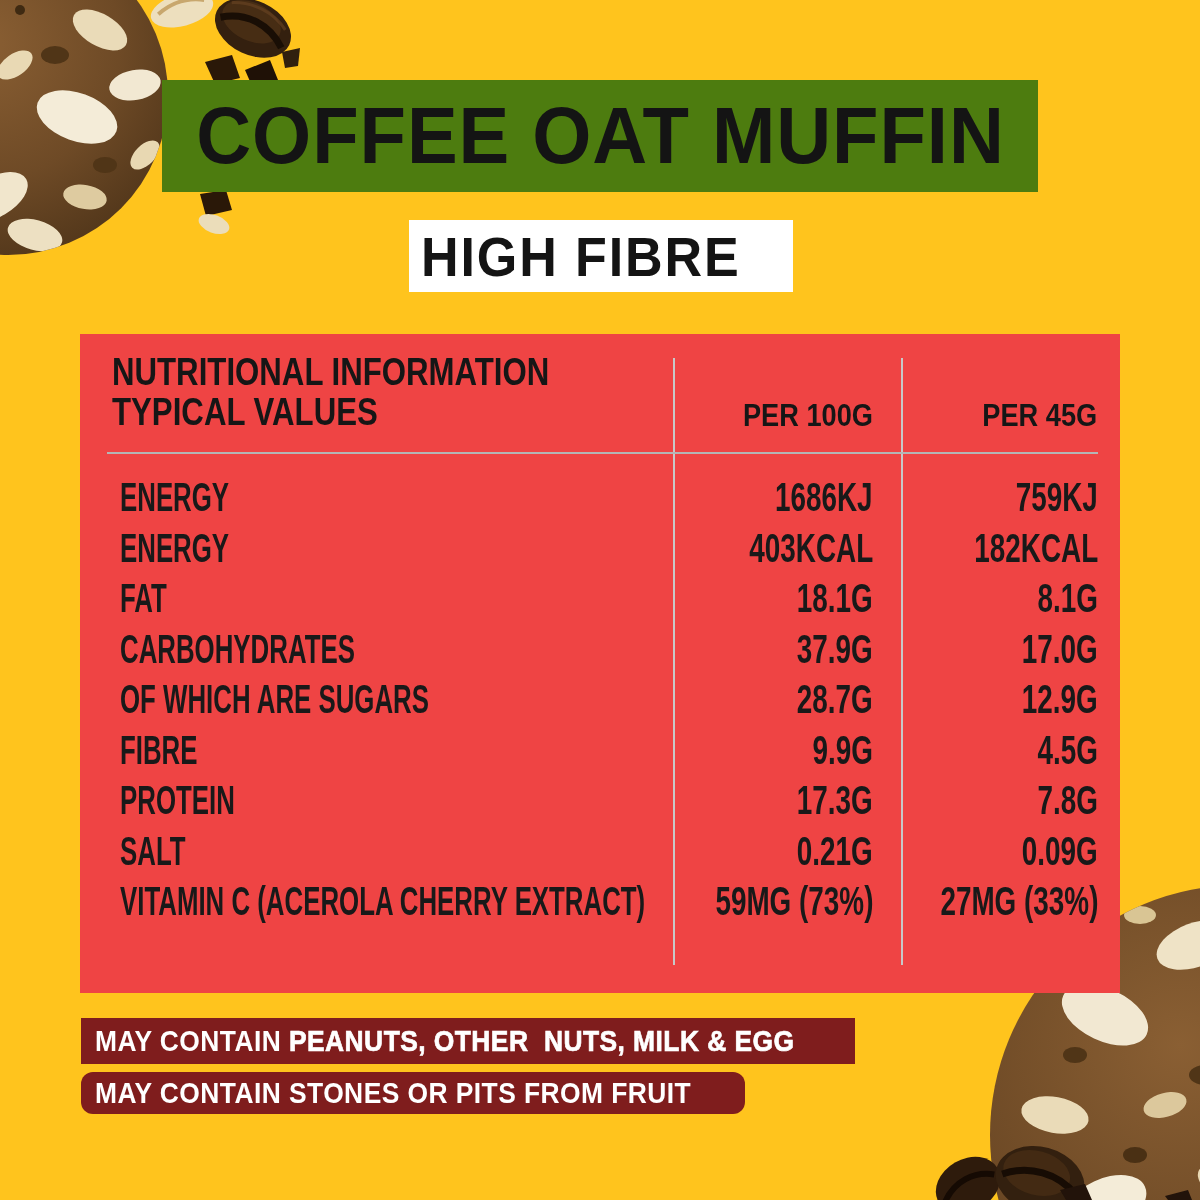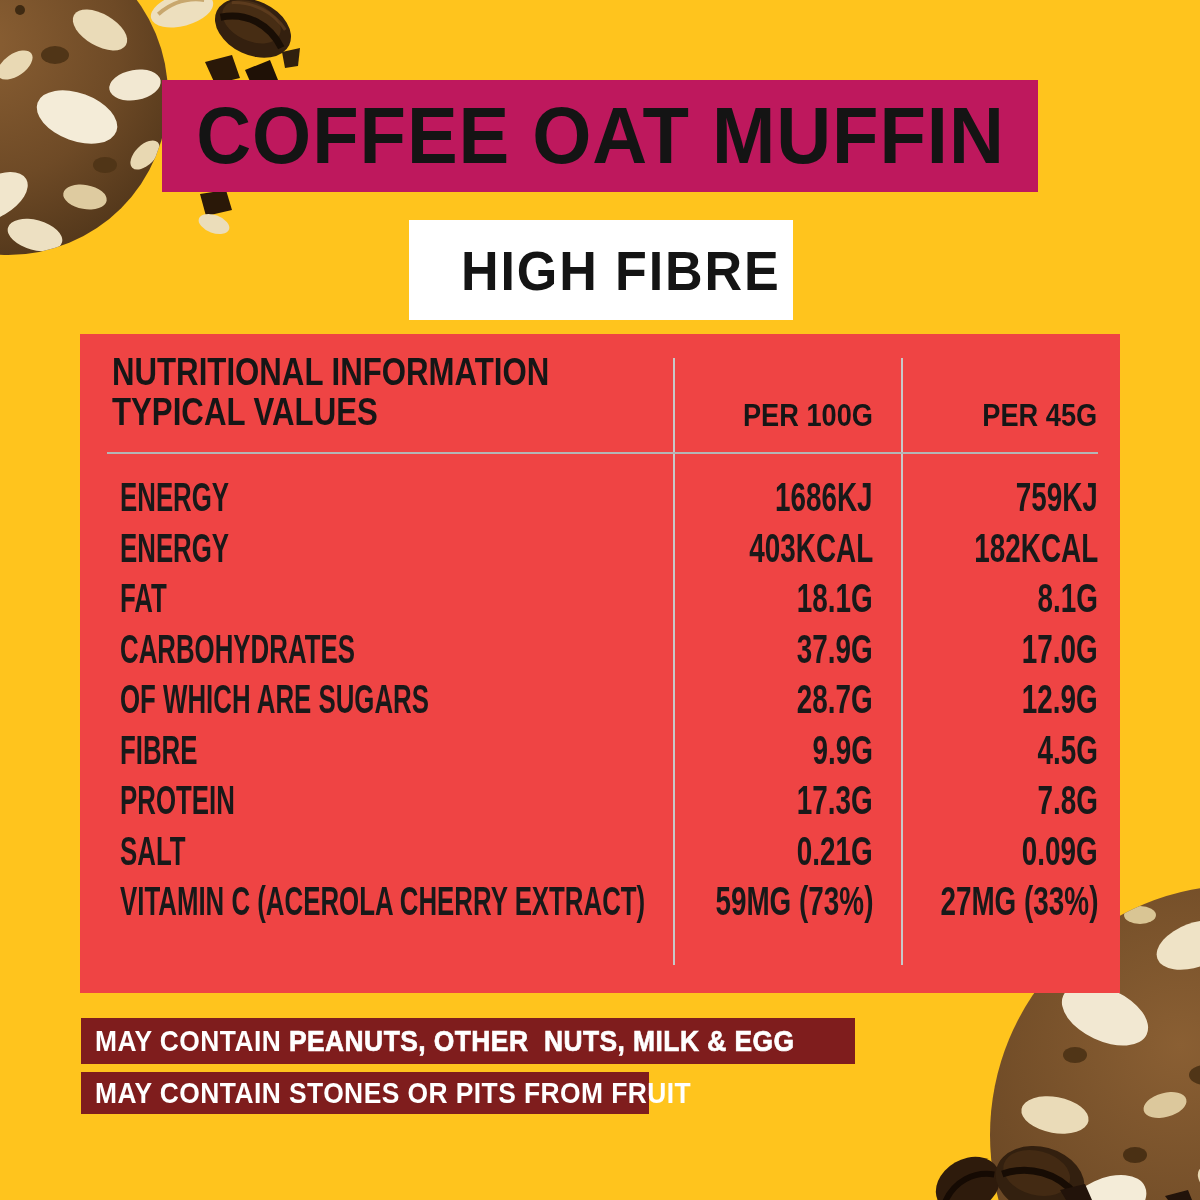--- a/index.html
+++ b/index.html
@@ -4,27 +4,27 @@
 <style>
   html,body{margin:0;padding:0;}
   body{width:1200px;height:1200px;overflow:hidden;font-family:"Liberation Sans",sans-serif;}
   .stage{position:relative;width:1200px;height:1200px;background:#FFC41D;overflow:hidden;}
 
   
   .decor{position:absolute;z-index:1;}
 
   
   .title-banner{position:absolute;z-index:2;left:162px;top:80px;width:876px;height:112px;
-    background:#be185d;display:flex;align-items:center;justify-content:center;}
+    background:#4d7c0f;display:flex;align-items:center;justify-content:center;}
   .title-banner .txt{font-size:80px;font-weight:bold;color:#141414;letter-spacing:1px;
     white-space:nowrap;display:inline-block;transform:scaleX(.95);transform-origin:50% 50%;}
 
   
-  .badge{position:absolute;z-index:2;left:409px;top:220px;width:384px;height:100px;
-    background:#FFFFFF;display:flex;align-items:center;justify-content:flex-end;}
+  .badge{position:absolute;z-index:2;left:409px;top:220px;width:384px;height:72px;
+    background:#FFFFFF;display:flex;align-items:center;justify-content:flex-start;}
   .badge .txt{font-size:56px;font-weight:bold;color:#141414;letter-spacing:2px;
     white-space:nowrap;display:inline-block;transform:scaleX(.93);transform-origin:50% 50%;}
 
   
   .card{position:absolute;z-index:2;left:80px;top:334px;width:1040px;height:659px;background:#ef4444;}
   .card .head-left{position:absolute;left:32px;top:18px;line-height:40px;font-size:39px;font-weight:bold;color:#161616;}
   .card .head-left span{display:inline-block;transform:scaleX(.80);transform-origin:0 50%;white-space:nowrap;}
   .colhead{position:absolute;top:61px;height:40px;line-height:40px;font-size:32px;font-weight:bold;color:#161616;text-decoration:underline;}
   .colhead span{display:inline-block;transform:scaleX(.85);transform-origin:100% 50%;white-space:nowrap;}
   .colhead.c1{right:247px;}
@@ -36,21 +36,21 @@
   .rows{position:absolute;left:8px;right:0;top:138px;}
   .row{position:relative;height:50.5px;line-height:50.5px;font-size:41px;font-weight:bold;color:#191919;}
   .row .lbl{position:absolute;left:32px;transform:scaleX(.63);transform-origin:0 50%;white-space:nowrap;}
   .row .v1{position:absolute;right:247px;transform:scaleX(.68);transform-origin:100% 50%;white-space:nowrap;}
   .row .v2{position:absolute;right:22px;transform:scaleX(.68);transform-origin:100% 50%;white-space:nowrap;}
 
   
   .allergen{position:absolute;z-index:3;left:81px;background:#7f1d1d;color:#FFFFFF;
     display:flex;align-items:center;}
   .allergen.a1{top:1018px;width:774px;height:46px;}
-  .allergen.a2{top:1072px;width:568px;height:42px;}
+  .allergen.a2{top:1072px;width:664px;height:42px;border-radius:12px;}
   .allergen .wrap{display:inline-block;margin-left:14px;font-size:30px;font-weight:bold;
     letter-spacing:.5px;white-space:pre;transform:scaleX(.88);transform-origin:0 50%;}
   .allergen .hvy{-webkit-text-stroke:.7px #FFFFFF;}
 </style>
 </head>
 <body>
 
 <div class="stage">
 
   <svg class="decor" style="left:-155px;top:-65px;" width="330" height="330" viewBox="0 0 330 330">

